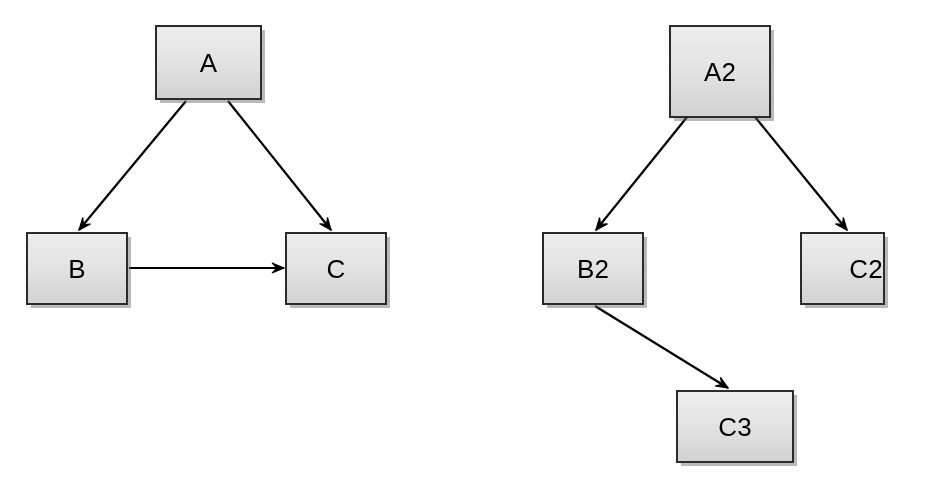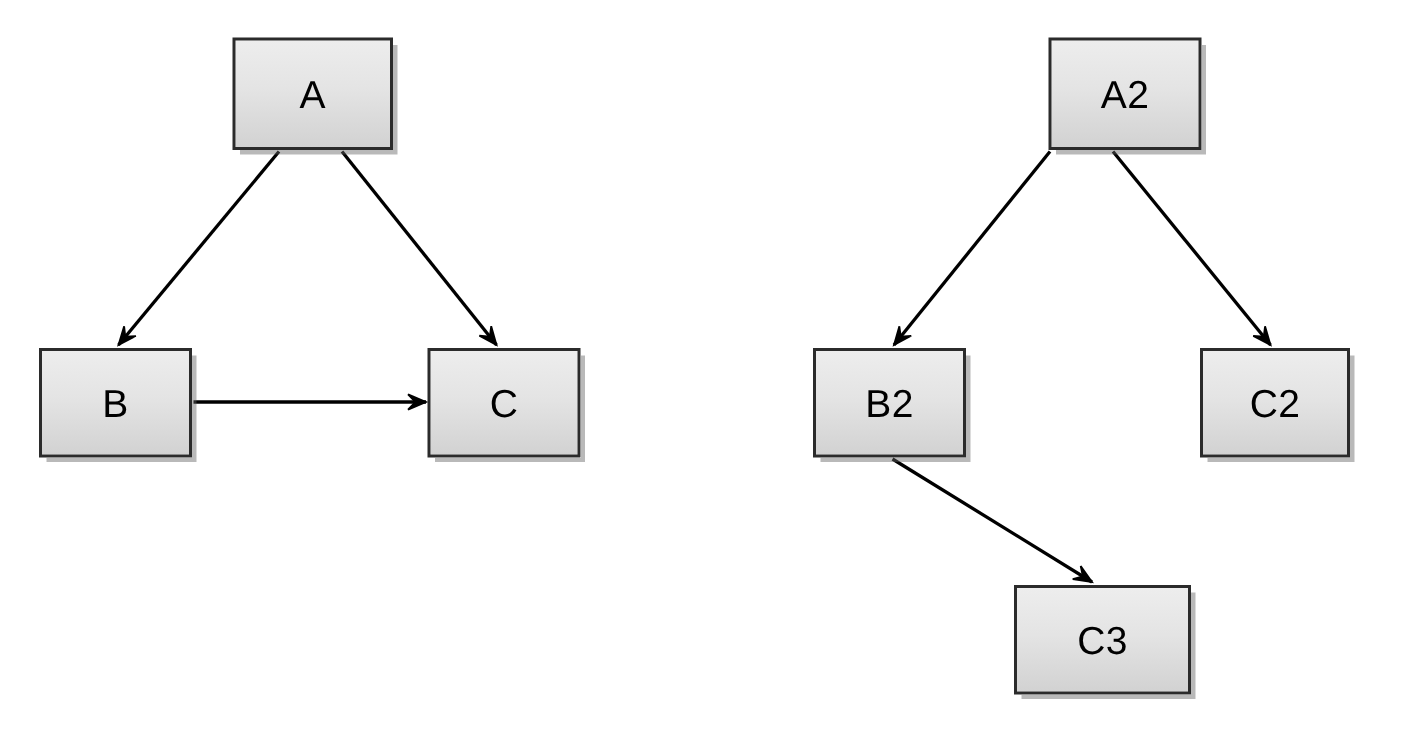--- a/index.html
+++ b/index.html
@@ -83,27 +83,27 @@
   <div id="nodes-layer">
       <div class="node" style="left: 155px; top: 25px; width: 107px; height: 75px;">
         <span class="node-label">A</span>
       </div>
       <div class="node" style="left: 26px; top: 232px; width: 102px; height: 73px;">
         <span class="node-label">B</span>
       </div>
       <div class="node" style="left: 285px; top: 232px; width: 102px; height: 73px;">
         <span class="node-label">C</span>
       </div>
-      <div class="node" style="left: 669px; top: 25px; width: 102px; height: 75px; margin-left: 30px;">
+      <div class="node" style="left: 669px; top: 25px; width: 102px; height: 93px;">
         <span class="node-label">A2</span>
       </div>
       <div class="node" style="left: 542px; top: 232px; width: 102px; height: 73px;">
         <span class="node-label">B2</span>
       </div>
-      <div class="node" style="left: 800px; top: 232px; width: 100px; height: 73px;">
+      <div class="node" style="left: 800px; top: 232px; width: 85px; height: 73px; justify-content: flex-end;">
         <span class="node-label">C2</span>
       </div>
       <div class="node" style="left: 676px; top: 390px; width: 118px; height: 73px;">
         <span class="node-label">C3</span>
       </div>
     </div>
 
 </div>
 
 </body></html>

